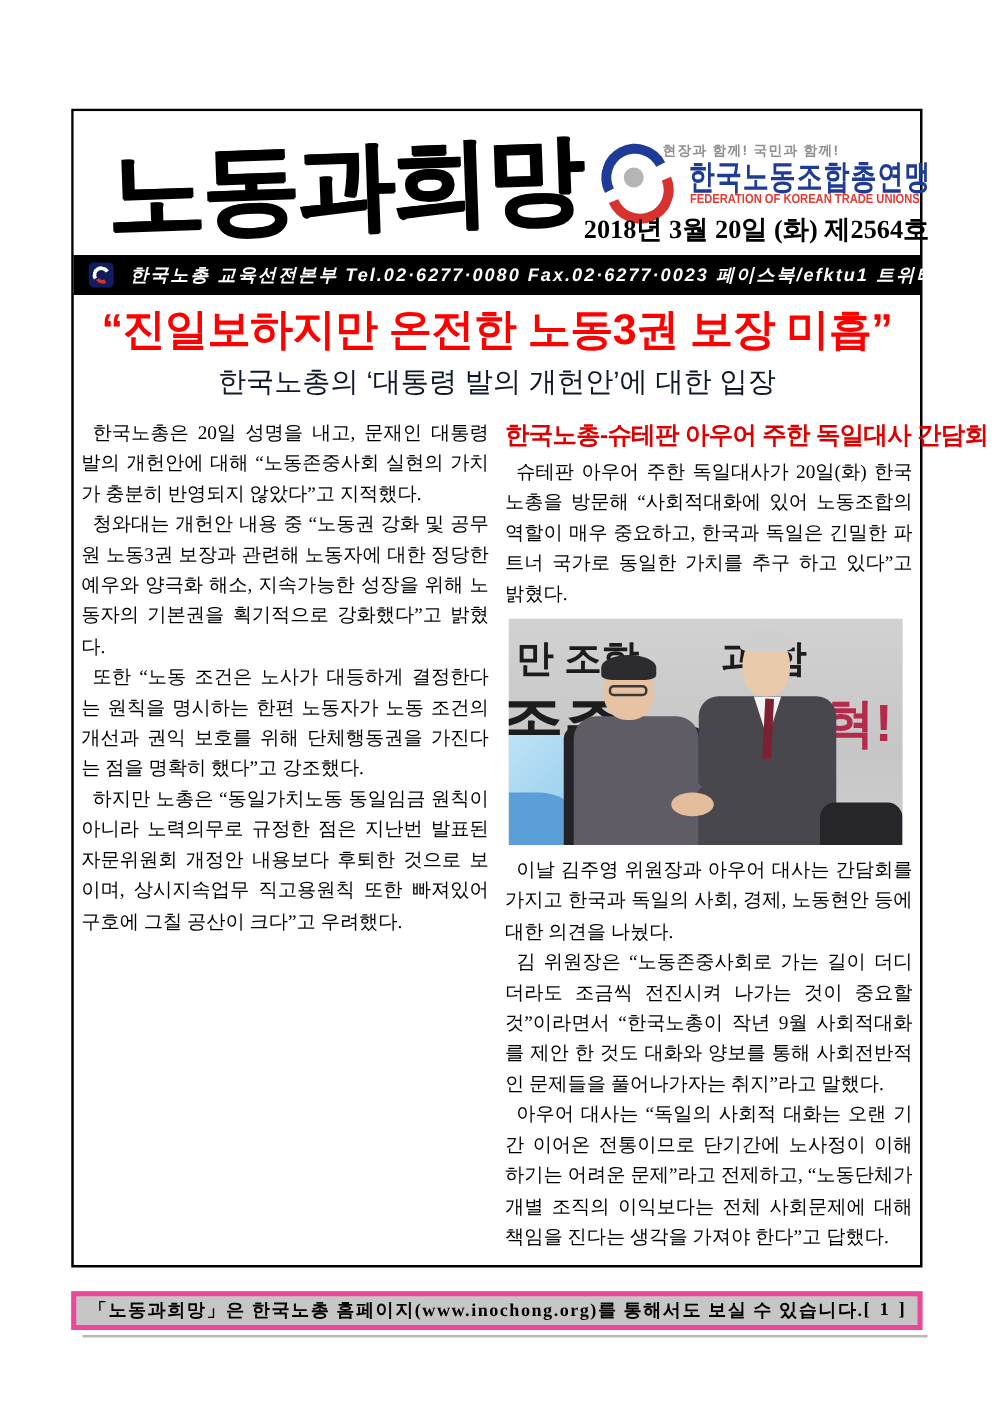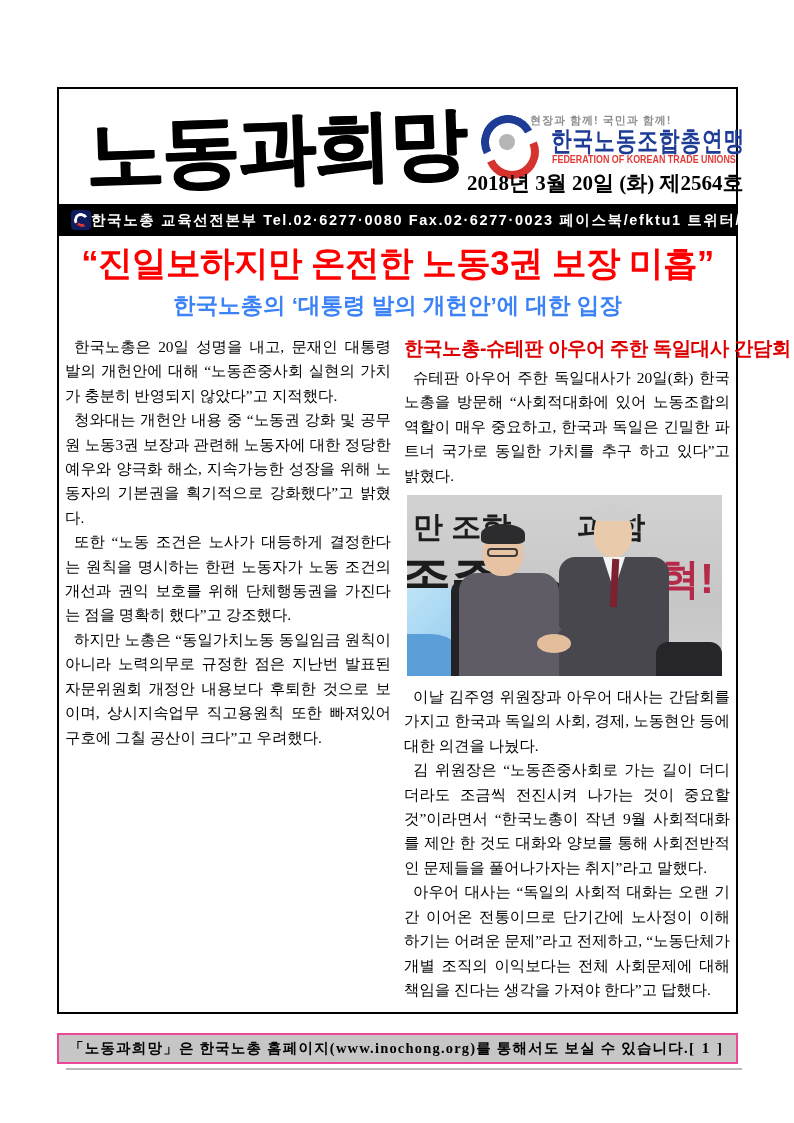--- a/index.html
+++ b/index.html
@@ -27,37 +27,37 @@
   .swoosh .arc-b{position:absolute;left:2px;top:0;width:38px;height:38px;border-radius:50%;
         border:8px solid transparent;border-top-color:#1e3c96;border-left-color:#1e3c96;
         transform:rotate(18deg);}
   .swoosh .arc-r{position:absolute;left:6px;top:10px;width:38px;height:38px;border-radius:50%;
         border:8px solid transparent;border-bottom-color:#d6332f;border-right-color:#d6332f;
         transform:rotate(22deg);}
   .swoosh .ball{position:absolute;left:20px;top:19px;width:16px;height:16px;border-radius:50%;
         background:#b5b5b5;}
   
   #contact-bar{position:absolute;left:0;top:115px;width:677px;height:32px;background:#000;
-        display:flex;align-items:center;gap:0;padding-left:12px;box-sizing:border-box;}
+        display:flex;align-items:center;gap:13px;padding-left:12px;box-sizing:border-box;font-style:italic;}
   #contact-bar .mini-logo{width:20px;height:20px;border-radius:4px;background:#101c5e;
         position:relative;flex:0 0 auto;}
   #contact-bar .mini-logo .c1{position:absolute;left:3px;top:3px;width:14px;height:14px;
         border-radius:50%;border:3px solid transparent;border-top-color:#fff;border-left-color:#fff;
         box-sizing:border-box;transform:rotate(15deg);}
   #contact-bar .mini-logo .c2{position:absolute;left:5px;top:5px;width:12px;height:12px;
         border-radius:50%;border:3px solid transparent;border-bottom-color:#d6332f;
         box-sizing:border-box;transform:rotate(15deg);}
   #contact-text{color:#fff;font-size:14.5px;font-weight:bold;letter-spacing:1.6px;
         white-space:nowrap;font-family:"Liberation Sans",sans-serif;}
   
   #headline{position:absolute;left:0;top:152px;width:677px;text-align:center;
         font-size:34.5px;font-weight:900;color:#ff0000;letter-spacing:-0.5px;
         font-family:"Liberation Sans",sans-serif;white-space:nowrap;}
   #subheadline{position:absolute;left:0;top:201px;width:677px;text-align:center;
-        font-size:22.5px;font-weight:700;color:#3b82f6;
+        font-size:22.5px;font-weight:400;color:#0f172a;
         font-family:"Liberation Sans",sans-serif;white-space:nowrap;}
   
   #columns{position:absolute;left:6px;top:246px;width:665px;display:flex;gap:13px;}
   .col{width:326px;}
   .col p{margin:0;font-size:15.4px;line-height:24.4px;text-align:justify;text-align-last:left;
         word-break:break-all;text-indent:9px;}
   #right-title{font-size:19.5px;line-height:26px;font-weight:900;color:#dd0000;margin:0 0 5px 0;
         font-family:"Liberation Sans",sans-serif;letter-spacing:-0.5px;white-space:nowrap;}
   
   #photo{position:relative;width:315px;height:181px;margin:7px 0 9px 3px;background:#cacaca;
@@ -87,21 +87,21 @@
   .rm-hair{position:absolute;left:185px;top:9px;width:42px;height:17px;background:#cfcfcf;border-radius:50% 50% 20% 20%;}
   .rm-shirt{position:absolute;left:196px;top:62px;width:22px;height:34px;background:#f4f4f4;
         clip-path:polygon(0 0,100% 0,50% 100%);}
   .rm-tie{position:absolute;left:204px;top:64px;width:7px;height:48px;background:#7d2030;transform:rotate(3deg);}
   .arm-l{position:absolute;left:110px;top:124px;width:46px;height:14px;background:#5f5c66;transform:rotate(22deg);border-radius:7px;}
   .arm-r{position:absolute;left:150px;top:128px;width:52px;height:14px;background:#47474d;transform:rotate(-18deg);border-radius:7px;}
   .hands{position:absolute;left:130px;top:139px;width:34px;height:19px;background:#e3bd9c;border-radius:50%;}
   .chair{position:absolute;right:0;bottom:0;width:66px;height:34px;background:#26262a;border-radius:12px 12px 0 0;}
   
   #footer-bar{position:absolute;left:57px;top:1033px;width:681px;height:31px;background:#c6c6c6;
-        border:2px solid #ec4899;box-sizing:border-box;display:flex;align-items:center;
+        border:4px solid #ec4899;box-sizing:border-box;display:flex;align-items:center;
         justify-content:space-between;padding:0 12px 0 10px;}
   #footer-text{font-size:14.5px;font-weight:bold;letter-spacing:1.2px;white-space:nowrap;}
   #page-number{font-size:15px;font-weight:bold;letter-spacing:2px;white-space:nowrap;}
   #footer-shadow{position:absolute;left:66px;top:1068px;width:676px;height:2px;background:#b9b9b9;}
 </style>
 </head>
 <body>
 
 <div id="page">
   <div id="content-box">

